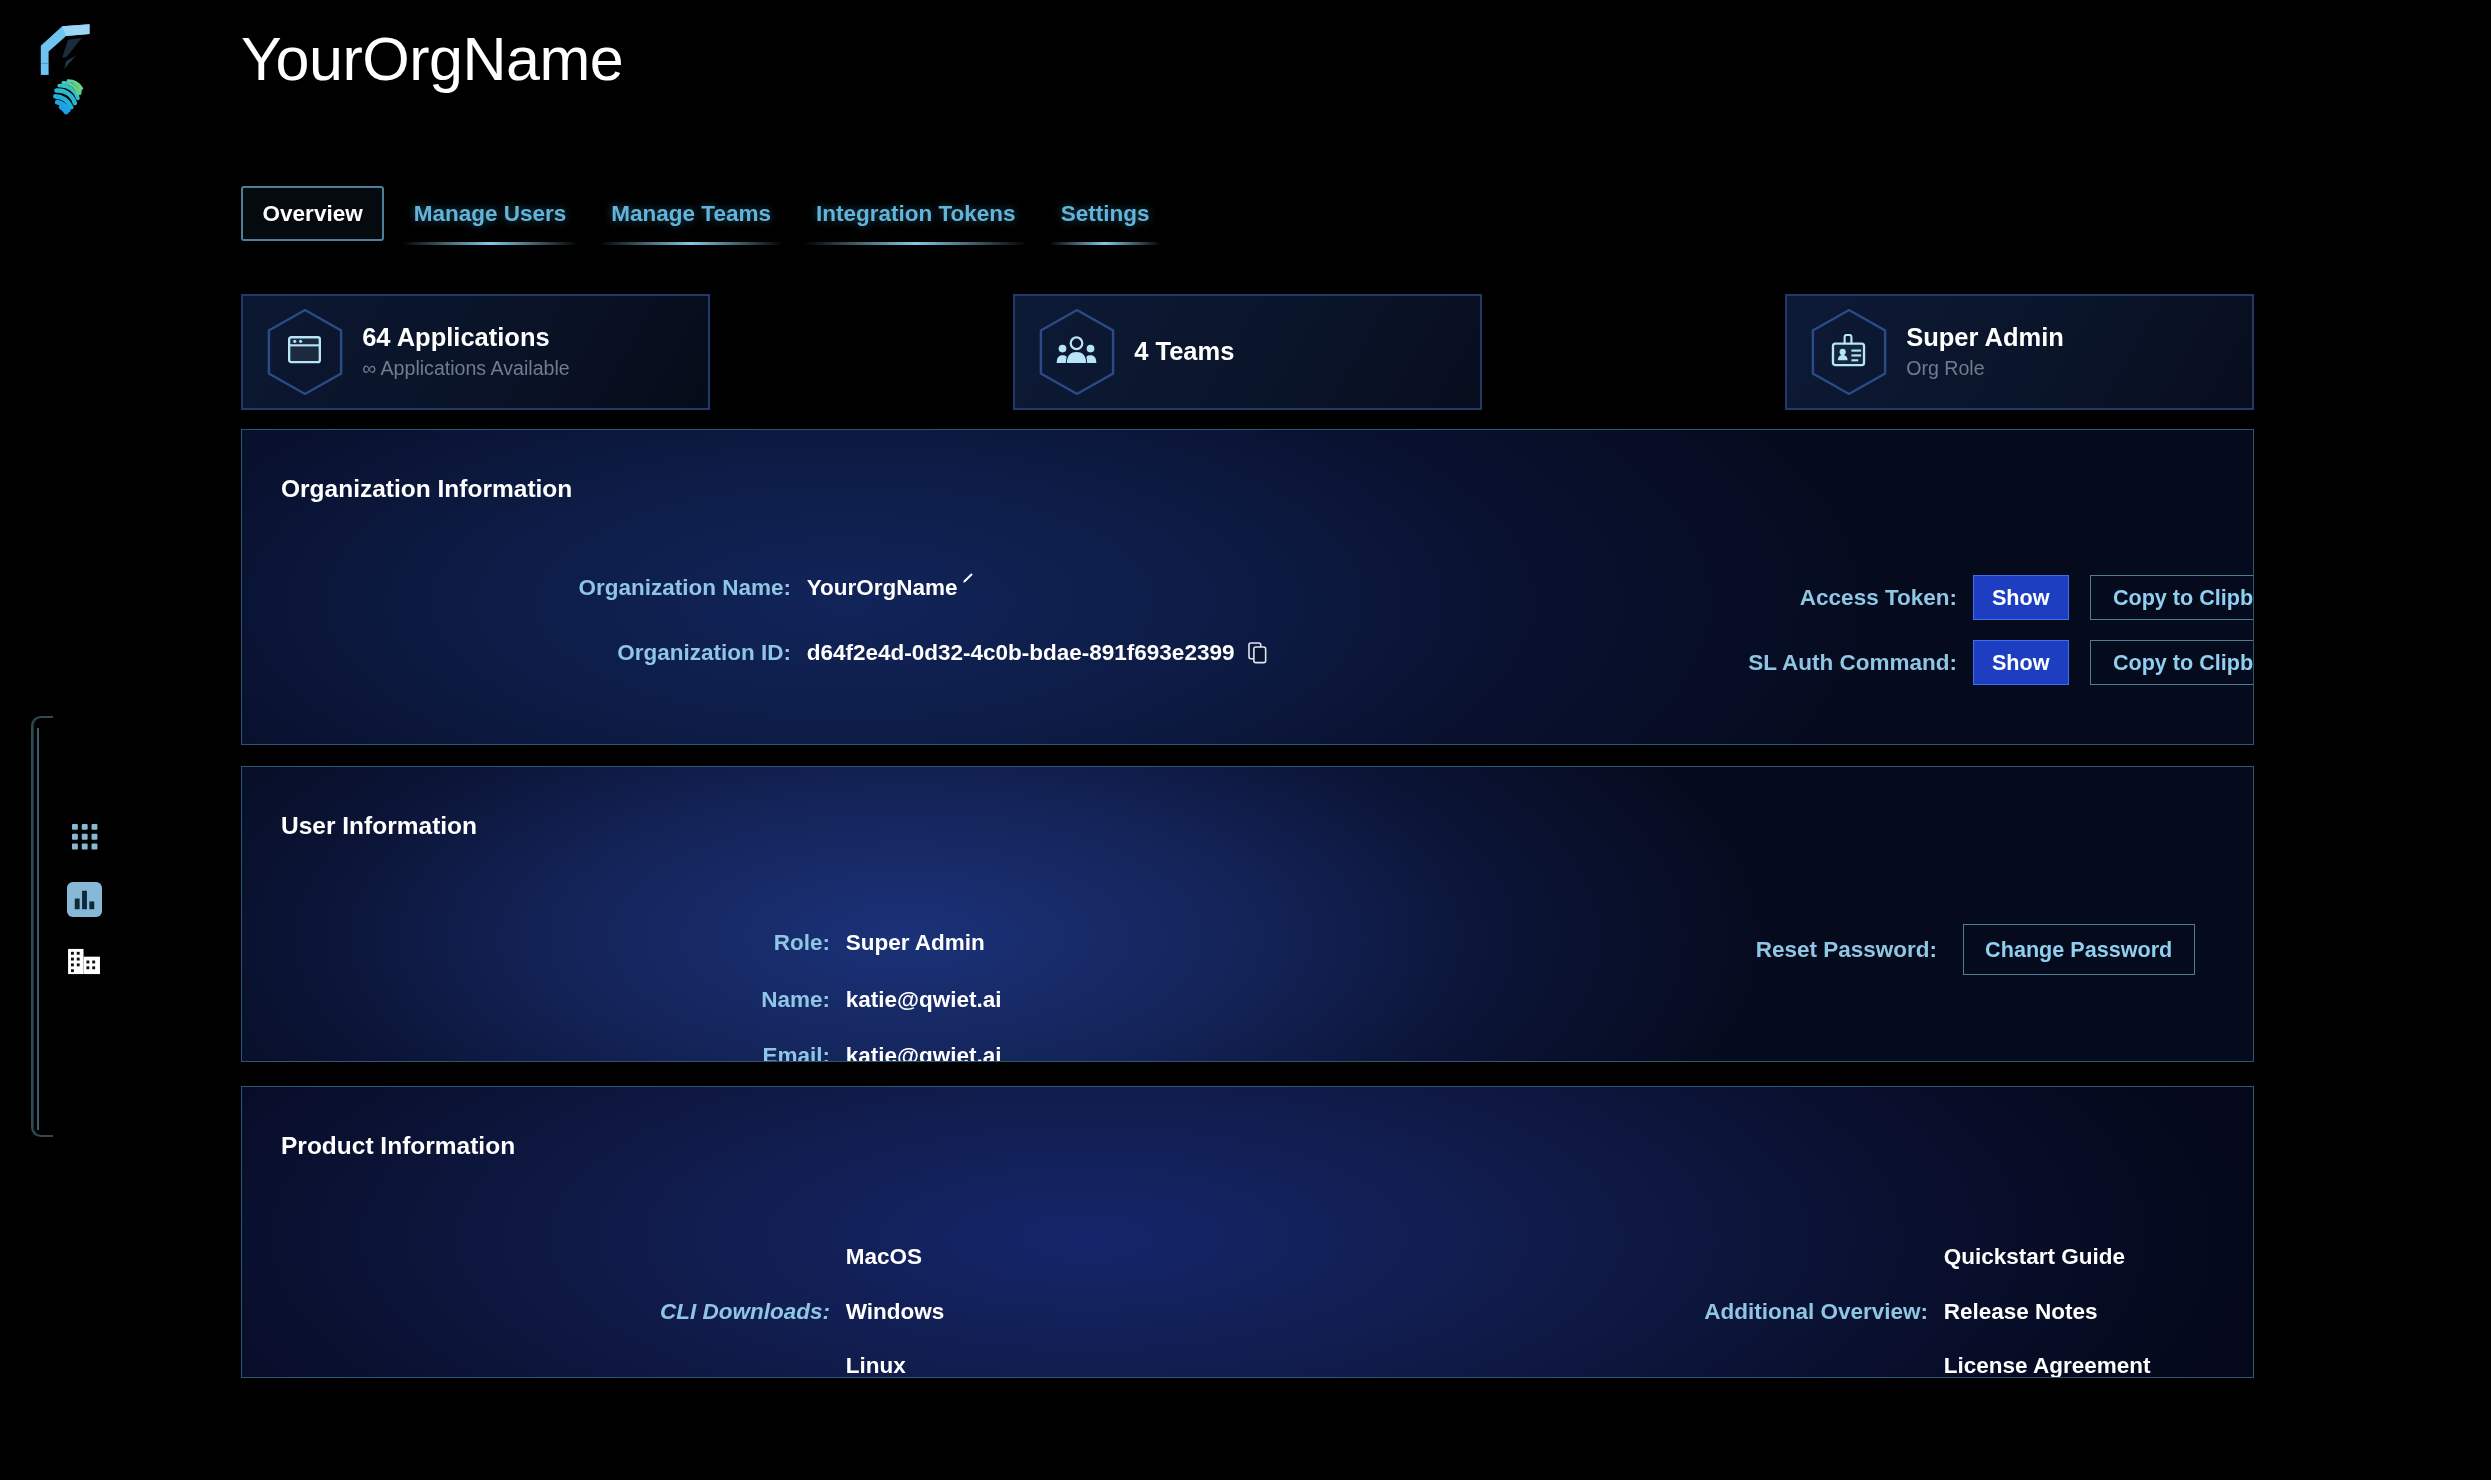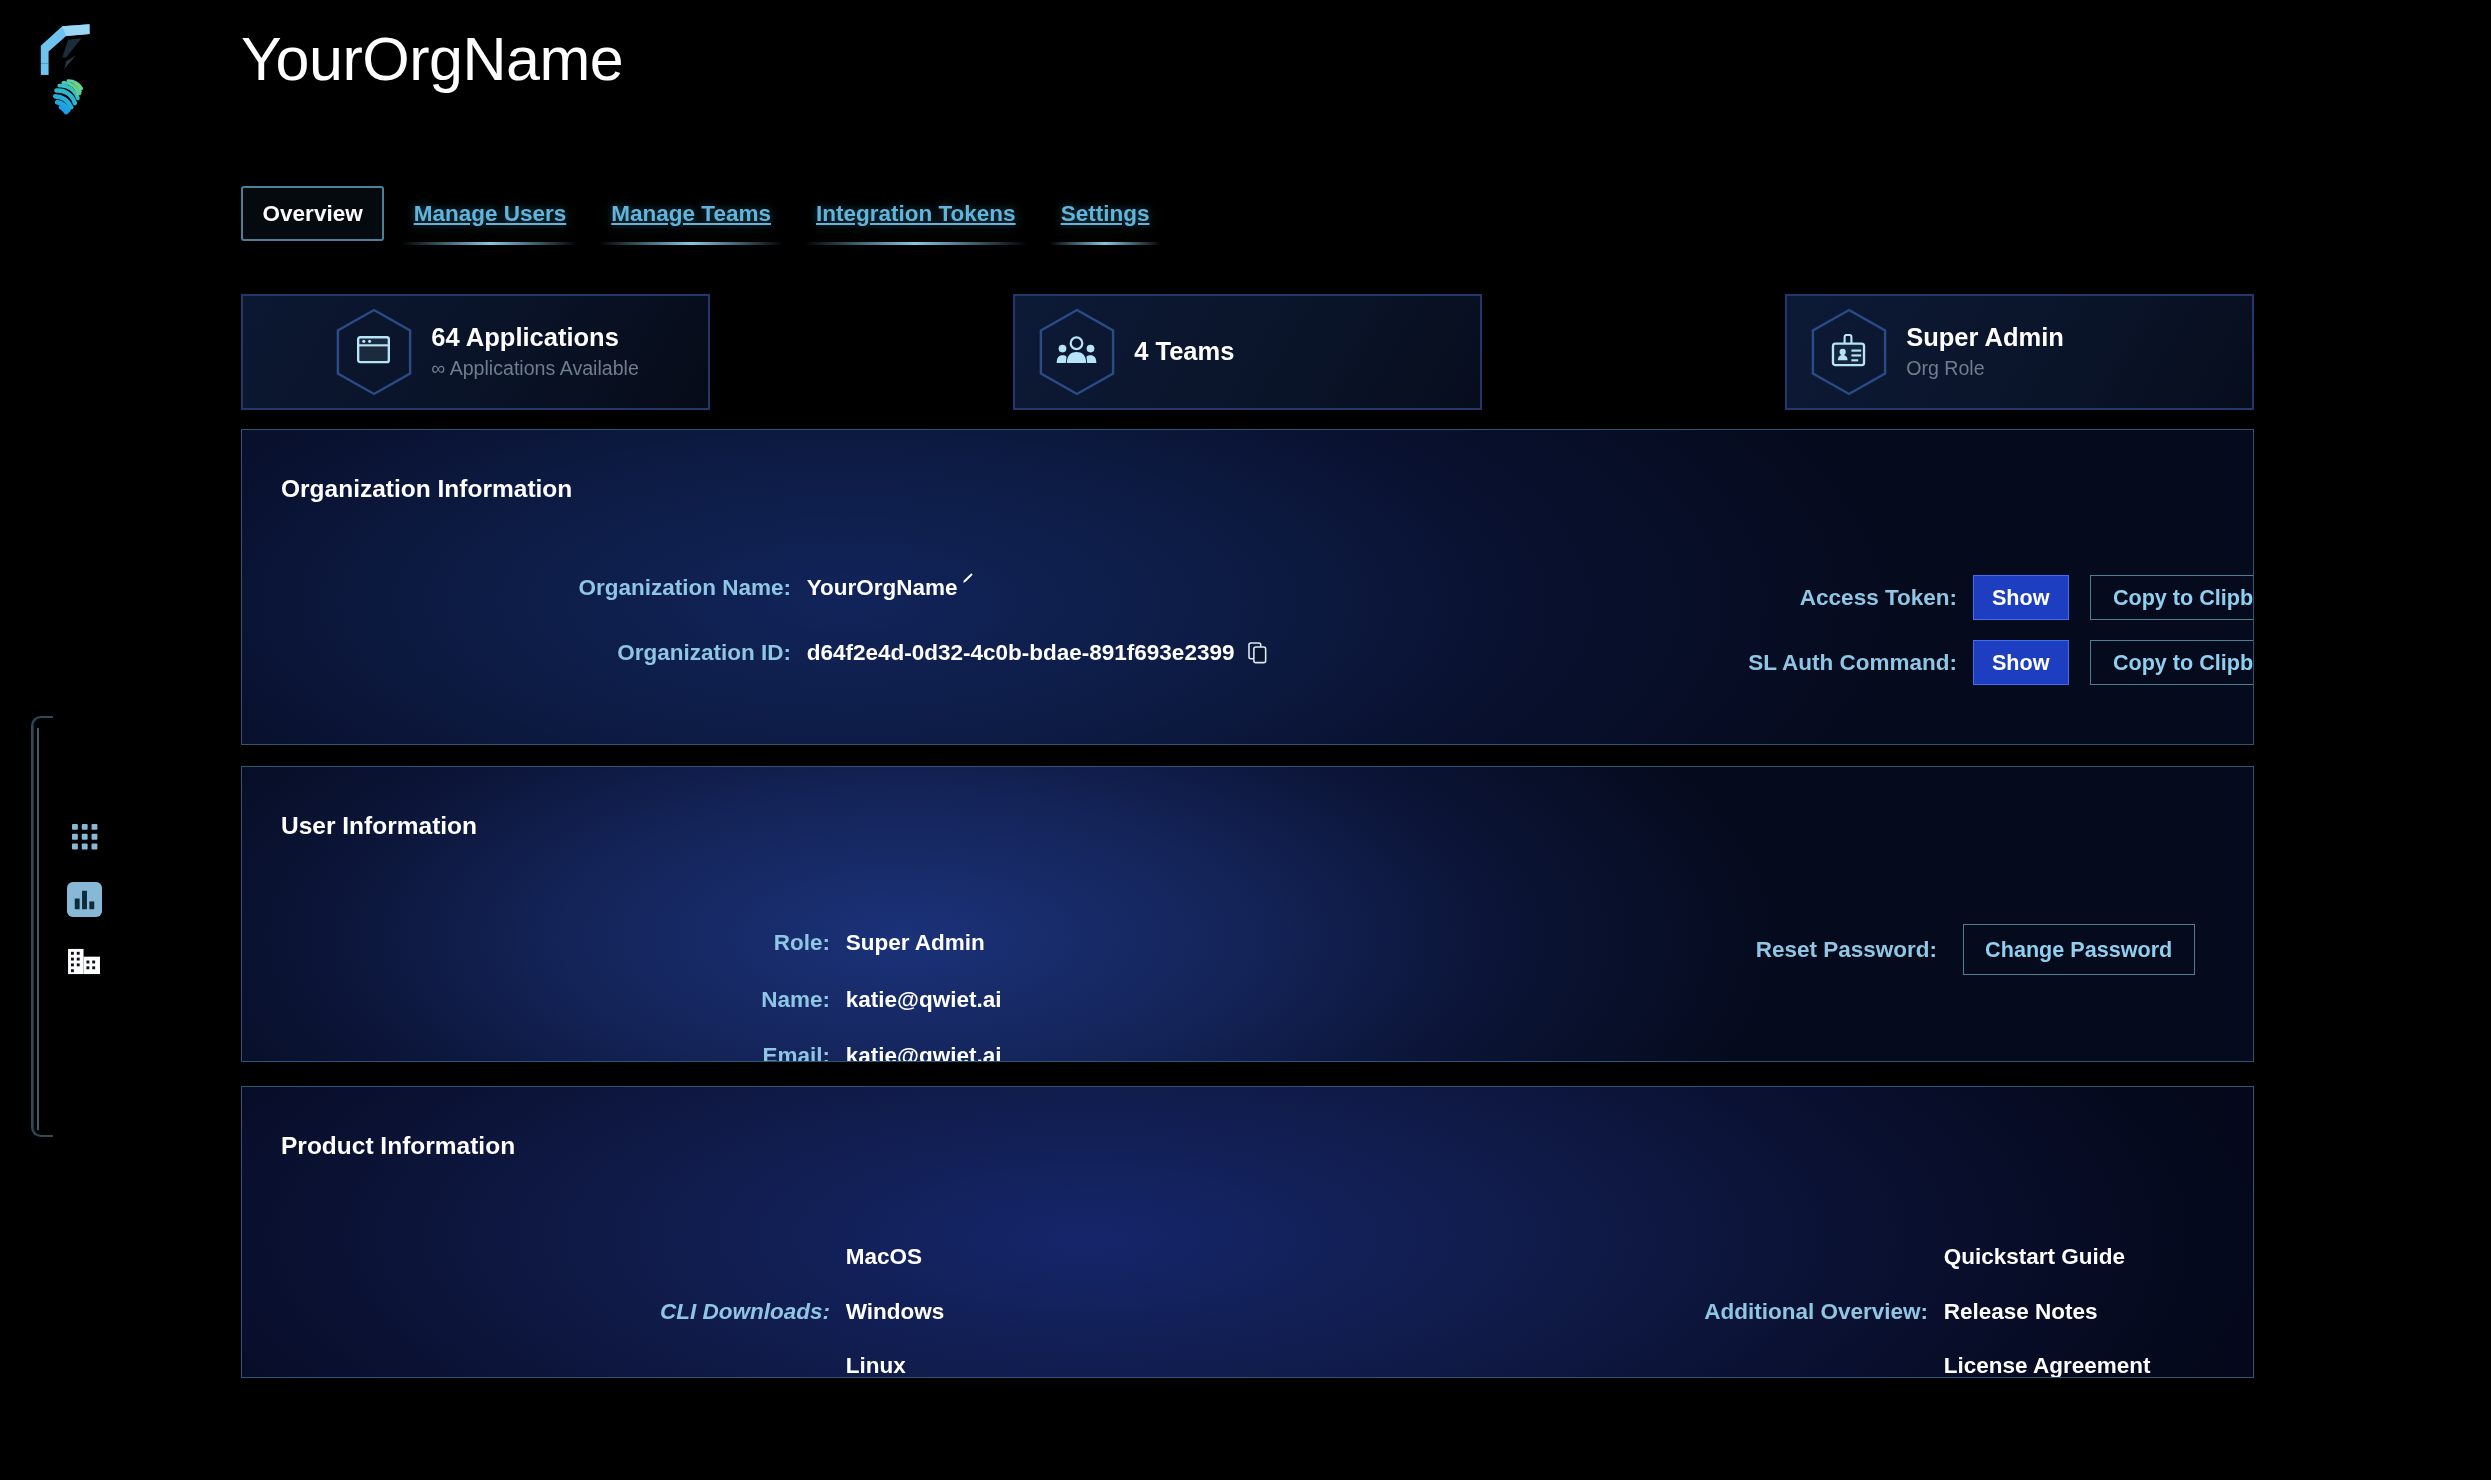--- a/index.html
+++ b/index.html
@@ -54,21 +54,21 @@
   }
   .tab {
     position: relative;
     display: flex; align-items: center; justify-content: center;
     padding: 0 15.7px;
     font-size: 22.5px; font-weight: 700;
     color: #63b4da;
     text-shadow: 0 0 9.8px rgba(80,180,225,.45);
     white-space: nowrap;
   }
-  .tab + .tab { margin-left: 13.7px; text-decoration: underline; }
+  .tab + .tab { margin-left: 13.7px; }
   .tab.active {
     color: #ffffff;
     text-shadow: none;
     border: 2px solid #4d7f99;
     border-radius: 2.9px;
     background: rgba(12,24,38,.4);
     padding: 0 19.6px;
   }
   .tab:not(.active):after {
     content: ""; position: absolute; left: 3.9px; right: 3.9px; bottom: -3.9px; height: 2.9px;
@@ -83,21 +83,21 @@
   }
   .stat-card {
     position: relative;
     width: 469px; height: 116px;
     border: 2px solid #21386b;
     background: linear-gradient(135deg, #0b1730 0%, #0a1428 55%, #070d1c 100%);
     display: flex; align-items: center;
     padding-left: 21.6px;
     overflow: hidden;
   }
-  .stat-card:nth-child(1) { background: linear-gradient(120deg,#0c1832 0%, #091226 60%, #060b18 100%); justify-content: center; }
+  .stat-card:nth-child(1) { background: linear-gradient(120deg,#0c1832 0%, #091226 60%, #060b18 100%); }
   .stat-card:nth-child(2) { background: linear-gradient(120deg,#0d1a36 0%, #0a1429 60%, #070d1d 100%); }
   .stat-card:nth-child(3) { background: linear-gradient(120deg,#0d1a36 0%, #0a1429 60%, #070d1d 100%); }
   .stat-card:nth-child(4) { background: linear-gradient(120deg,#0b1730 0%, #080f20 60%, #04070f 100%); }
   .stat-card .hexwrap {
     position: relative; width: 80px; height: 90px; flex: 0 0 80px;
     display: flex; align-items: center; justify-content: center;
     margin-right: 17.6px;
   }
   .stat-card .hexwrap svg.hex { position: absolute; inset: 0; }
   .stat-card .hexwrap .glyph { position: relative; z-index: 2; }

